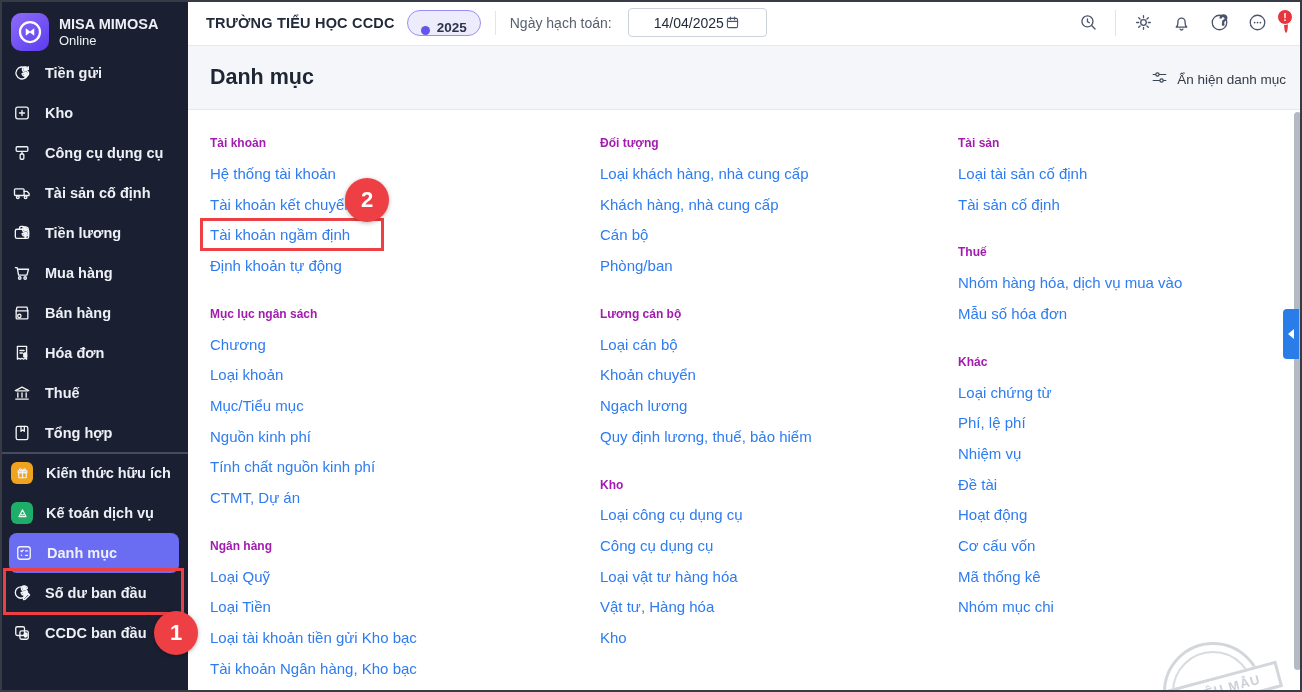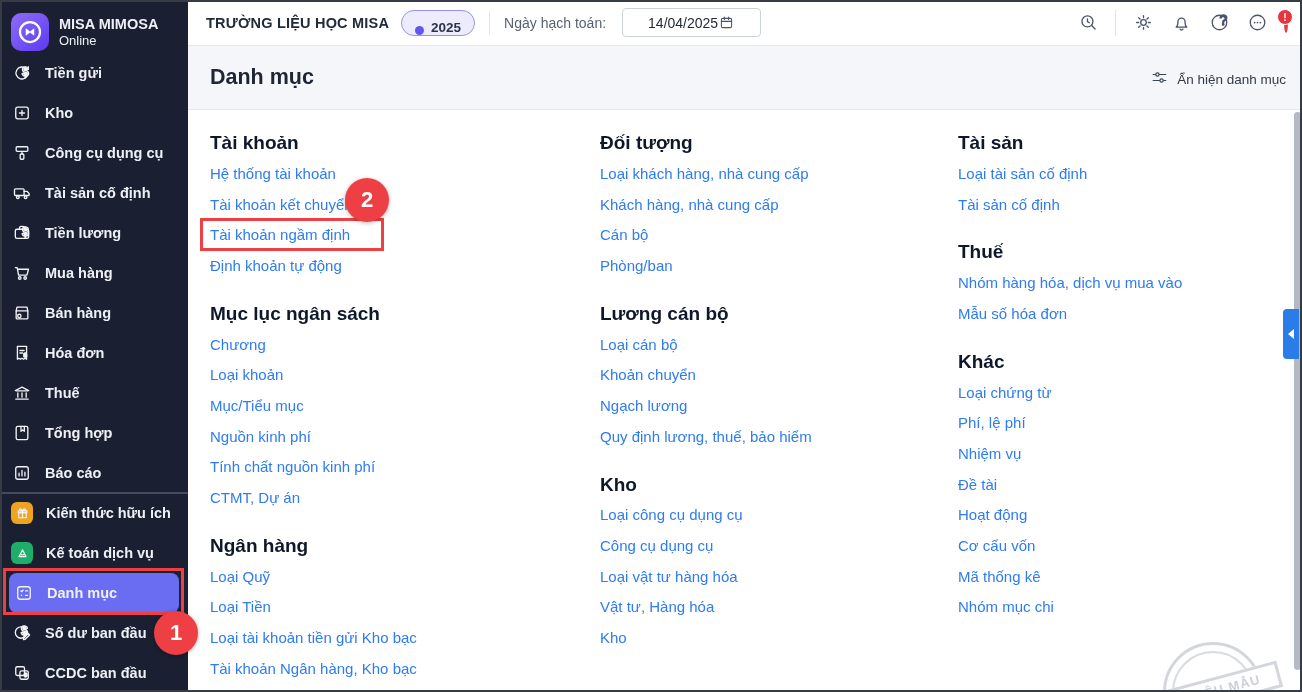--- a/index.html
+++ b/index.html
@@ -56,21 +56,21 @@
   .page-head {position:absolute;left:0;top:0;width:100%;height:64px;background:#f4f6f9;border-bottom:1px solid #e5e8ed;display:flex;align-items:center;justify-content:space-between;padding:0 16px 0 22px}
   .page-title {font-size:21.5px;font-weight:bold;color:#1e2634}
   .toggle {display:flex;align-items:flex-end;gap:8px;font-size:13.5px;color:#333b49;cursor:pointer}
   .toggle .ti {width:19px;height:19px;stroke:#3c4556}
   .content {position:absolute;left:0;top:64px;right:0;bottom:0;background:#fff}
   .col {position:absolute;top:0;padding-top:18px}
   .col1 {left:22px;width:380px}
   .col2 {left:412px;width:350px}
   .col3 {left:770px;width:330px}
   .group {margin-bottom:18px}
-  .group h3 {height:30px;display:flex;align-items:center;font-size:19px;color:#0f172a;font-weight:bold}
+  .group h3 {height:30px;display:flex;align-items:center;font-size:12px;color:#a21caf;font-weight:bold}
   .group ul {list-style:none}
   .group li {height:30.7px;display:flex;align-items:center;font-size:15px;color:#2e7cf0;cursor:pointer;position:relative;white-space:nowrap}
 
   
   .stamp {position:absolute;left:963px;top:524px;width:124px;height:124px;z-index:4}
   .stamp-ring {position:absolute;left:12px;top:8px;width:100px;height:100px;border:3px solid #d3d6db;border-radius:50%}
   .stamp-ring2 {position:absolute;left:21px;top:17px;width:82px;height:82px;border:2px solid #d8dbdf;border-radius:50%}
   .stamp-banner {position:absolute;left:-7px;top:44px;width:138px;height:27px;background:#fff;border:3px solid #d3d6db;display:flex;align-items:center;justify-content:center;font-size:13px;font-weight:bold;color:#ccd0d6;letter-spacing:1px;transform:rotate(-15deg);white-space:nowrap}
 
   
@@ -266,26 +266,20 @@
           <use href="#i-bank"></use>
         </svg>
         <span>Thuế</span>
       </div>
     <div class="side-item">
         <svg class="si">
           <use href="#i-ledger"></use>
         </svg>
         <span>Tổng hợp</span>
       </div>
-    <div class="side-item">
-        <svg class="si">
-          <use href="#i-report"></use>
-        </svg>
-        <span>Báo cáo</span>
-      </div>
     <div class="side-divider"></div>
     <div class="side-item">
         <span class="tile tile-gift">
           <svg class="si">
             <use href="#i-gift"></use>
           </svg>
         </span>
         <span>Kiến thức hữu ích</span>
       </div>
     <div class="side-item">
@@ -313,21 +307,21 @@
           <use href="#i-ccdc"></use>
         </svg>
         <span>CCDC ban đầu</span>
       </div>
   </nav>
   <div class="annot-box1"></div>
   <div class="annot-circle c1">1</div>
 </aside>
 
 <header class="topbar">
-  <span class="company">TRƯỜNG LIỆU HỌC MISA</span>
+  <span class="company">TRƯỜNG TIỂU HỌC CCDC</span>
   <span class="year-pill">
     <span class="year-dot"></span>
     <span>2025</span>
   </span>
   <span class="v-div"></span>
   <span class="date-label">Ngày hạch toán:</span>
   <span class="date-box">
     <span>14/04/2025</span>
     <svg class="ti" style="width:17px;height:17px">
         <use href="#i-calendar"></use>

